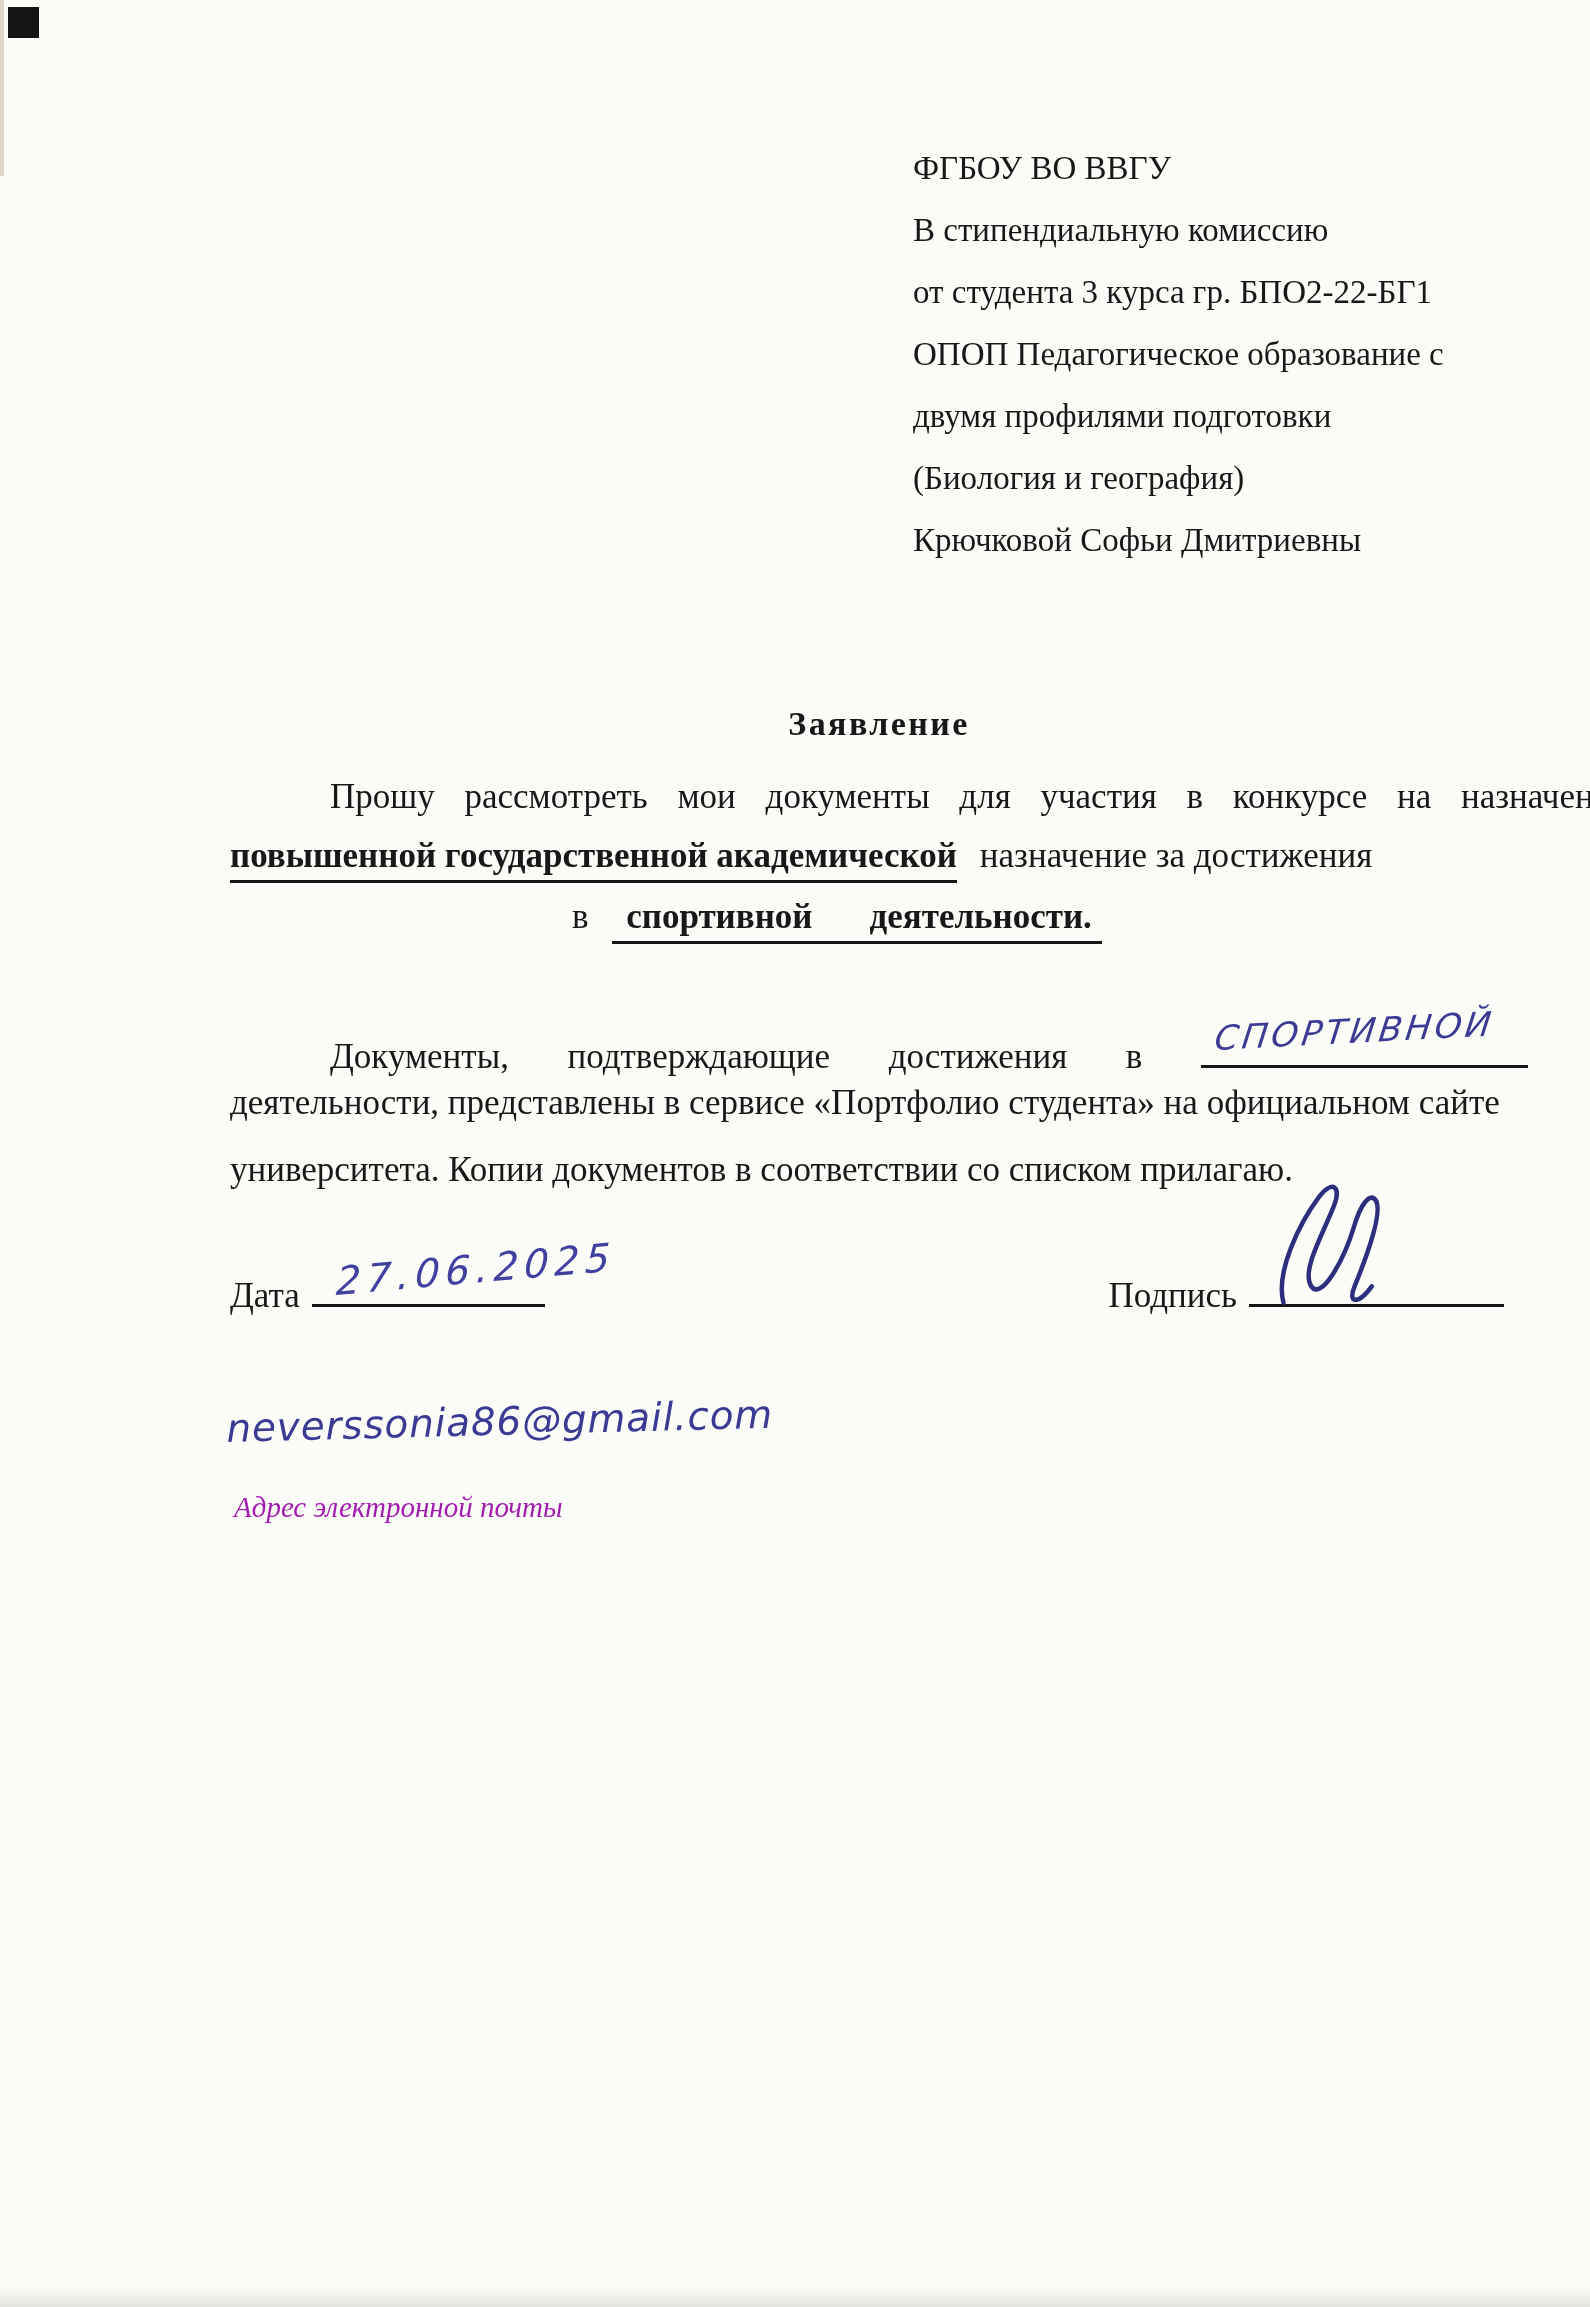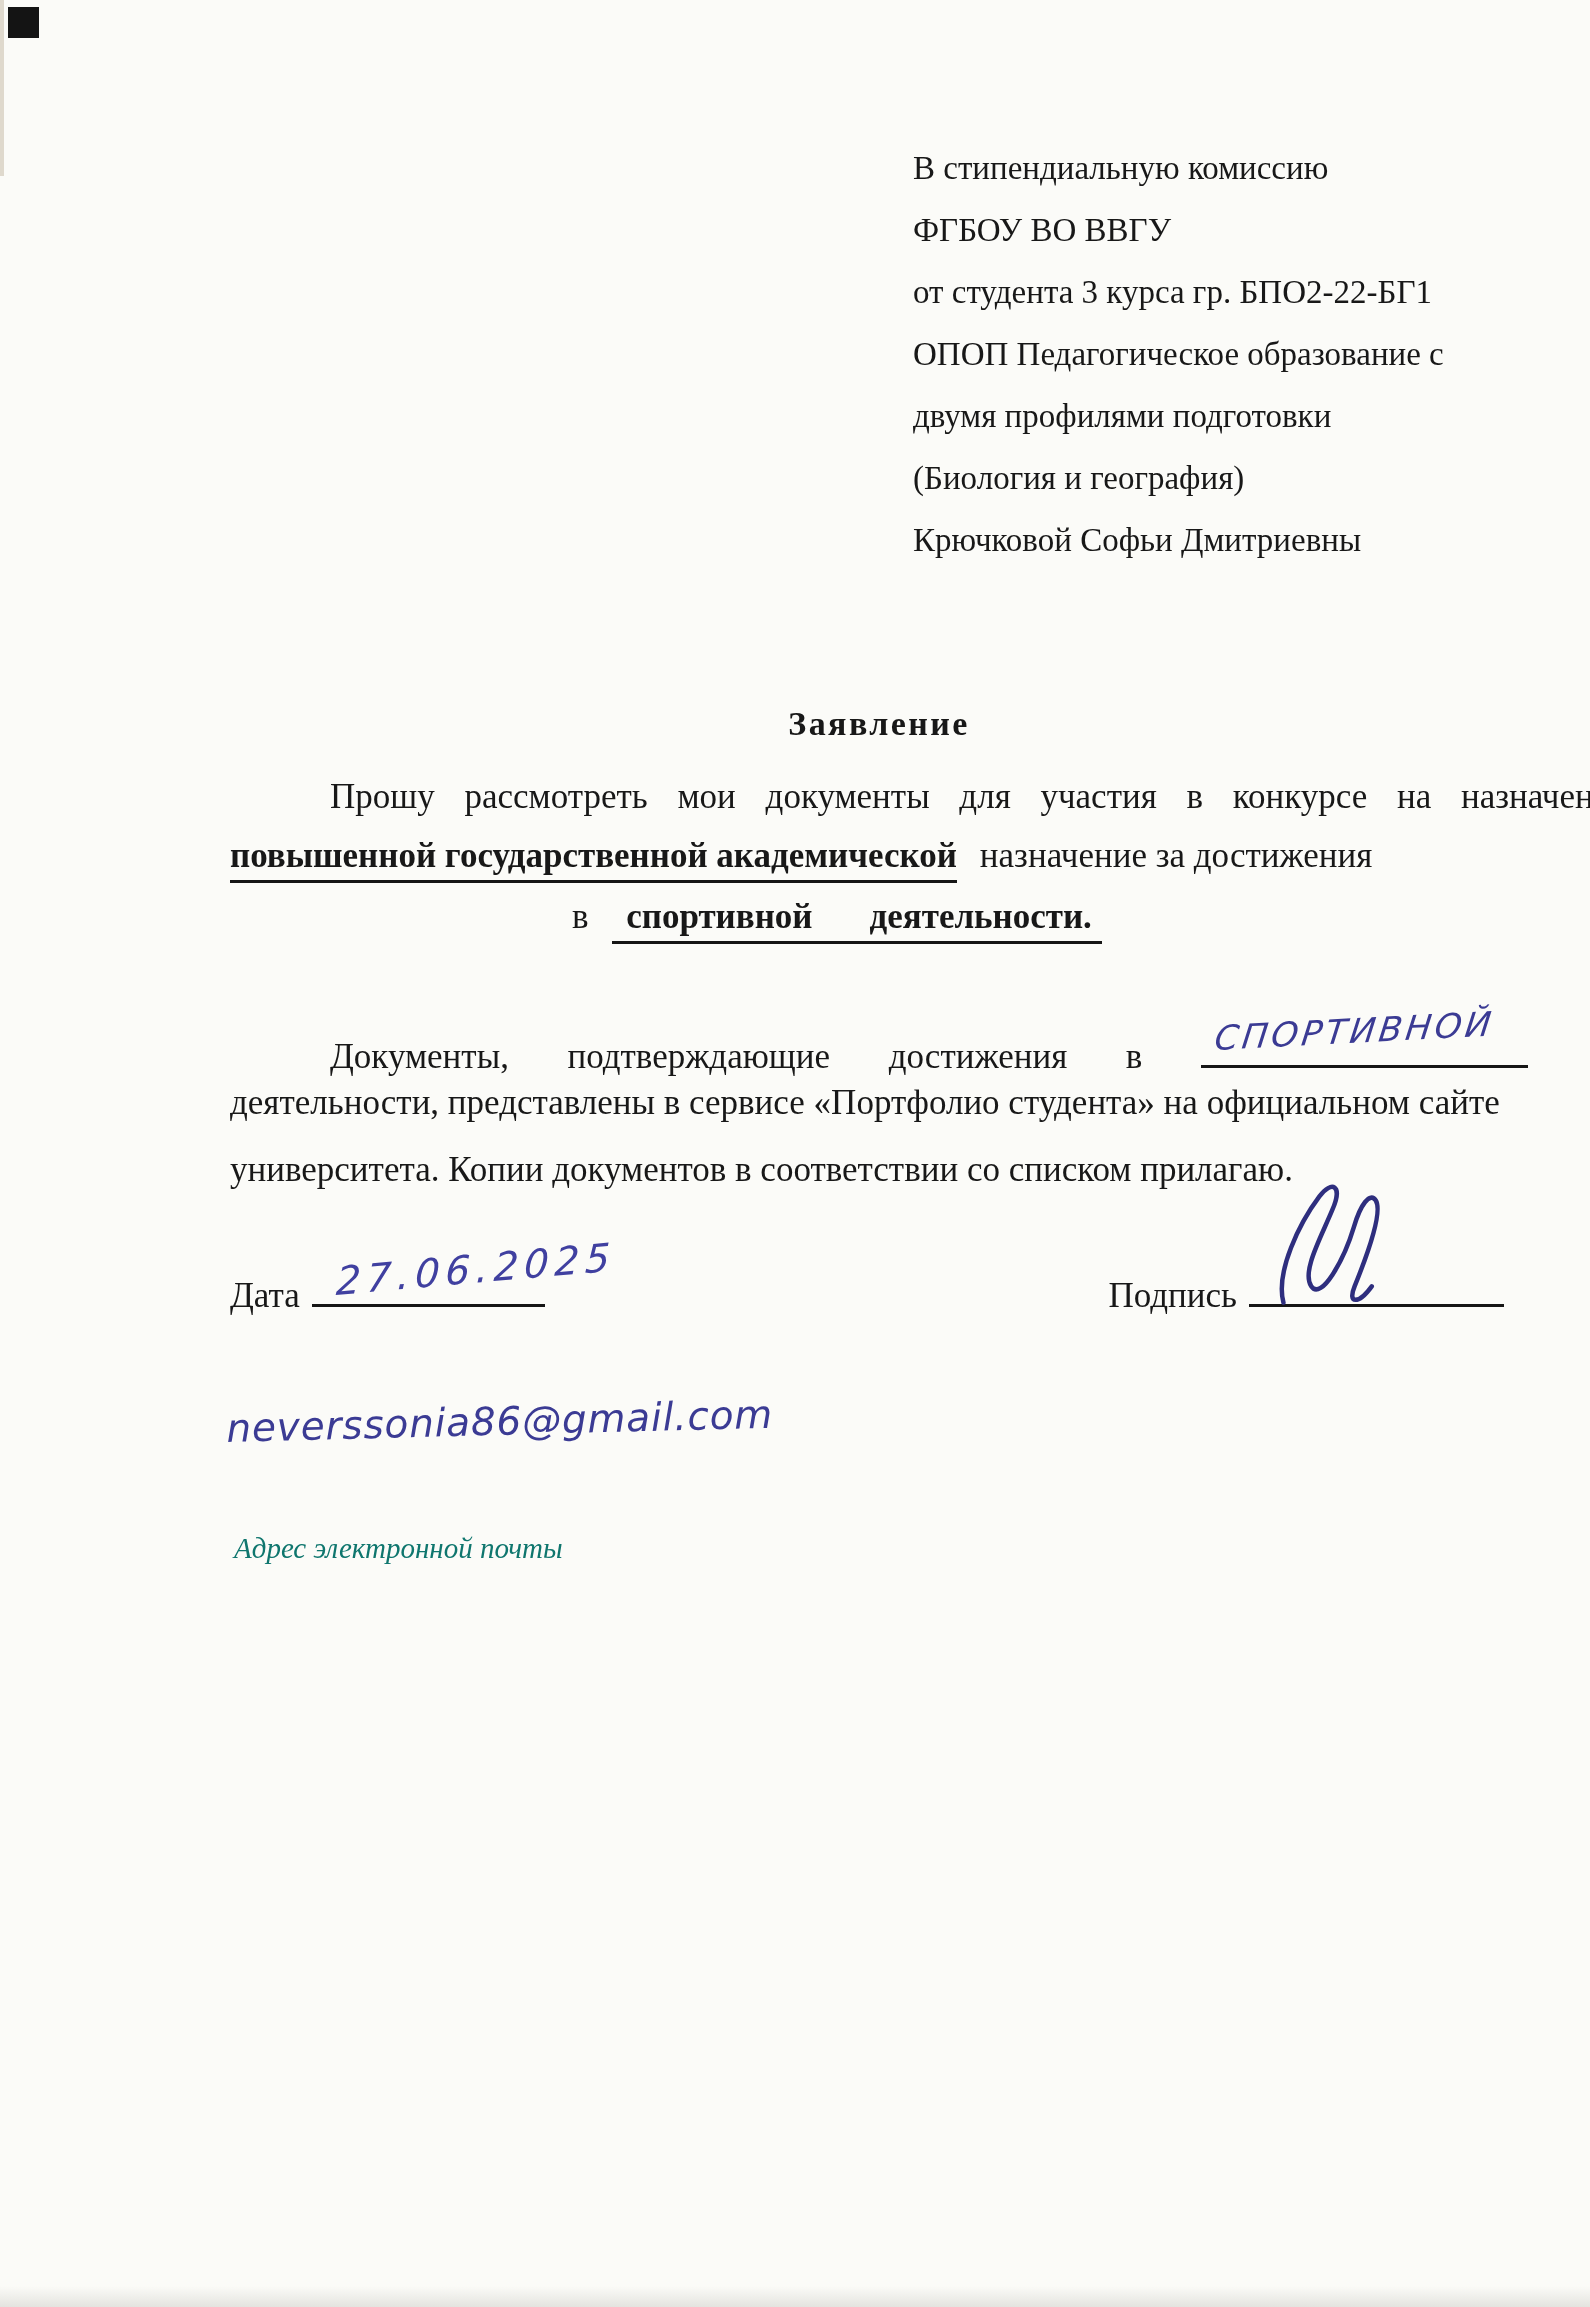--- a/index.html
+++ b/index.html
@@ -159,36 +159,35 @@
     letter-spacing: 0.8px;
     transform: rotate(-1.5deg);
     transform-origin: left bottom;
     white-space: nowrap;
   }
   .email-caption {
     position: absolute;
     left: 234px; top: 1491px;
     font-size: 29px;
     font-style: italic;
-    color: #0f766e;
-    white-space: nowrap;
-    margin-top: 41px;
+    color: #a21caf;
+    white-space: nowrap;
   }
 </style>
 </head>
 <body>
 
 <div class="page">
 
   <div class="corner-mark"></div>
   <div class="edge-strip"></div>
 
   <div class="header-block">
+    <div>ФГБОУ ВО ВВГУ</div>
     <div>В стипендиальную комиссию</div>
-    <div>ФГБОУ ВО ВВГУ</div>
     <div>от студента 3 курса гр. БПО2-22-БГ1</div>
     <div>ОПОП Педагогическое образование с</div>
     <div>двумя профилями подготовки</div>
     <div>(Биология и география)</div>
     <div>Крючковой Софьи Дмитриевны</div>
   </div>
 
   <div class="doc-title">Заявление</div>
 
   <div class="line indent just" style="top: 772px;">Прошу рассмотреть мои документы для участия в конкурсе на назначение</div>

